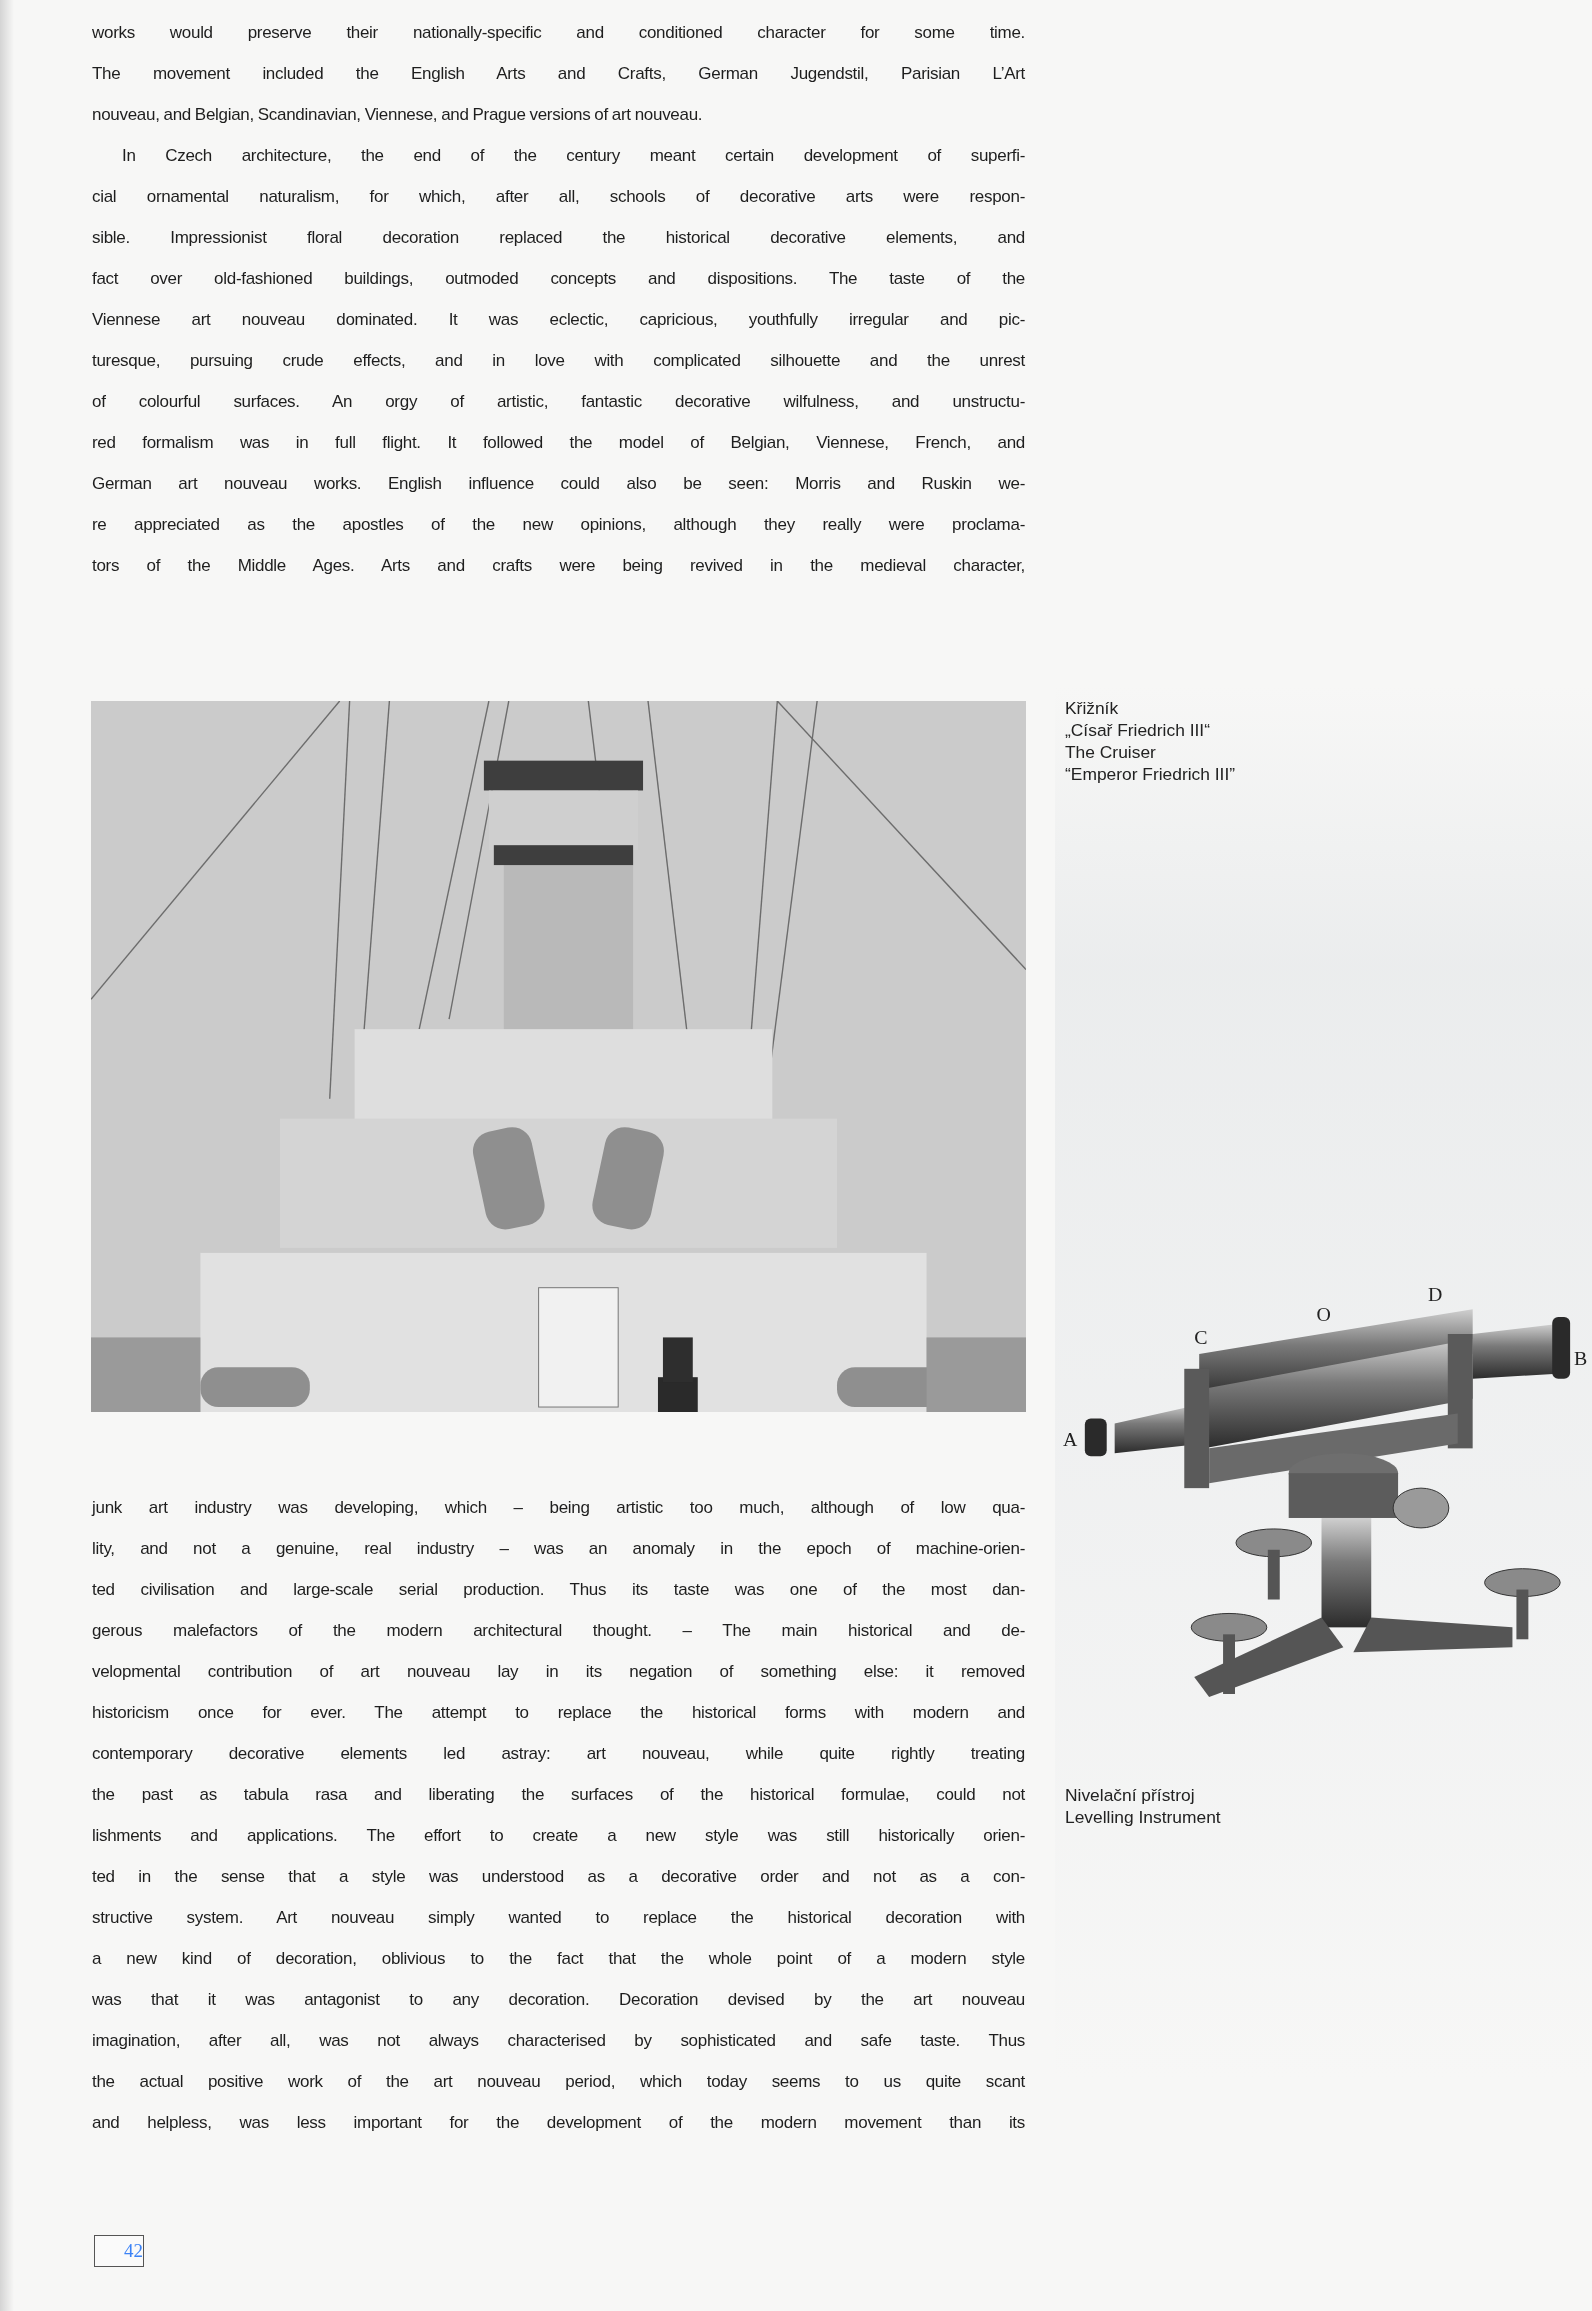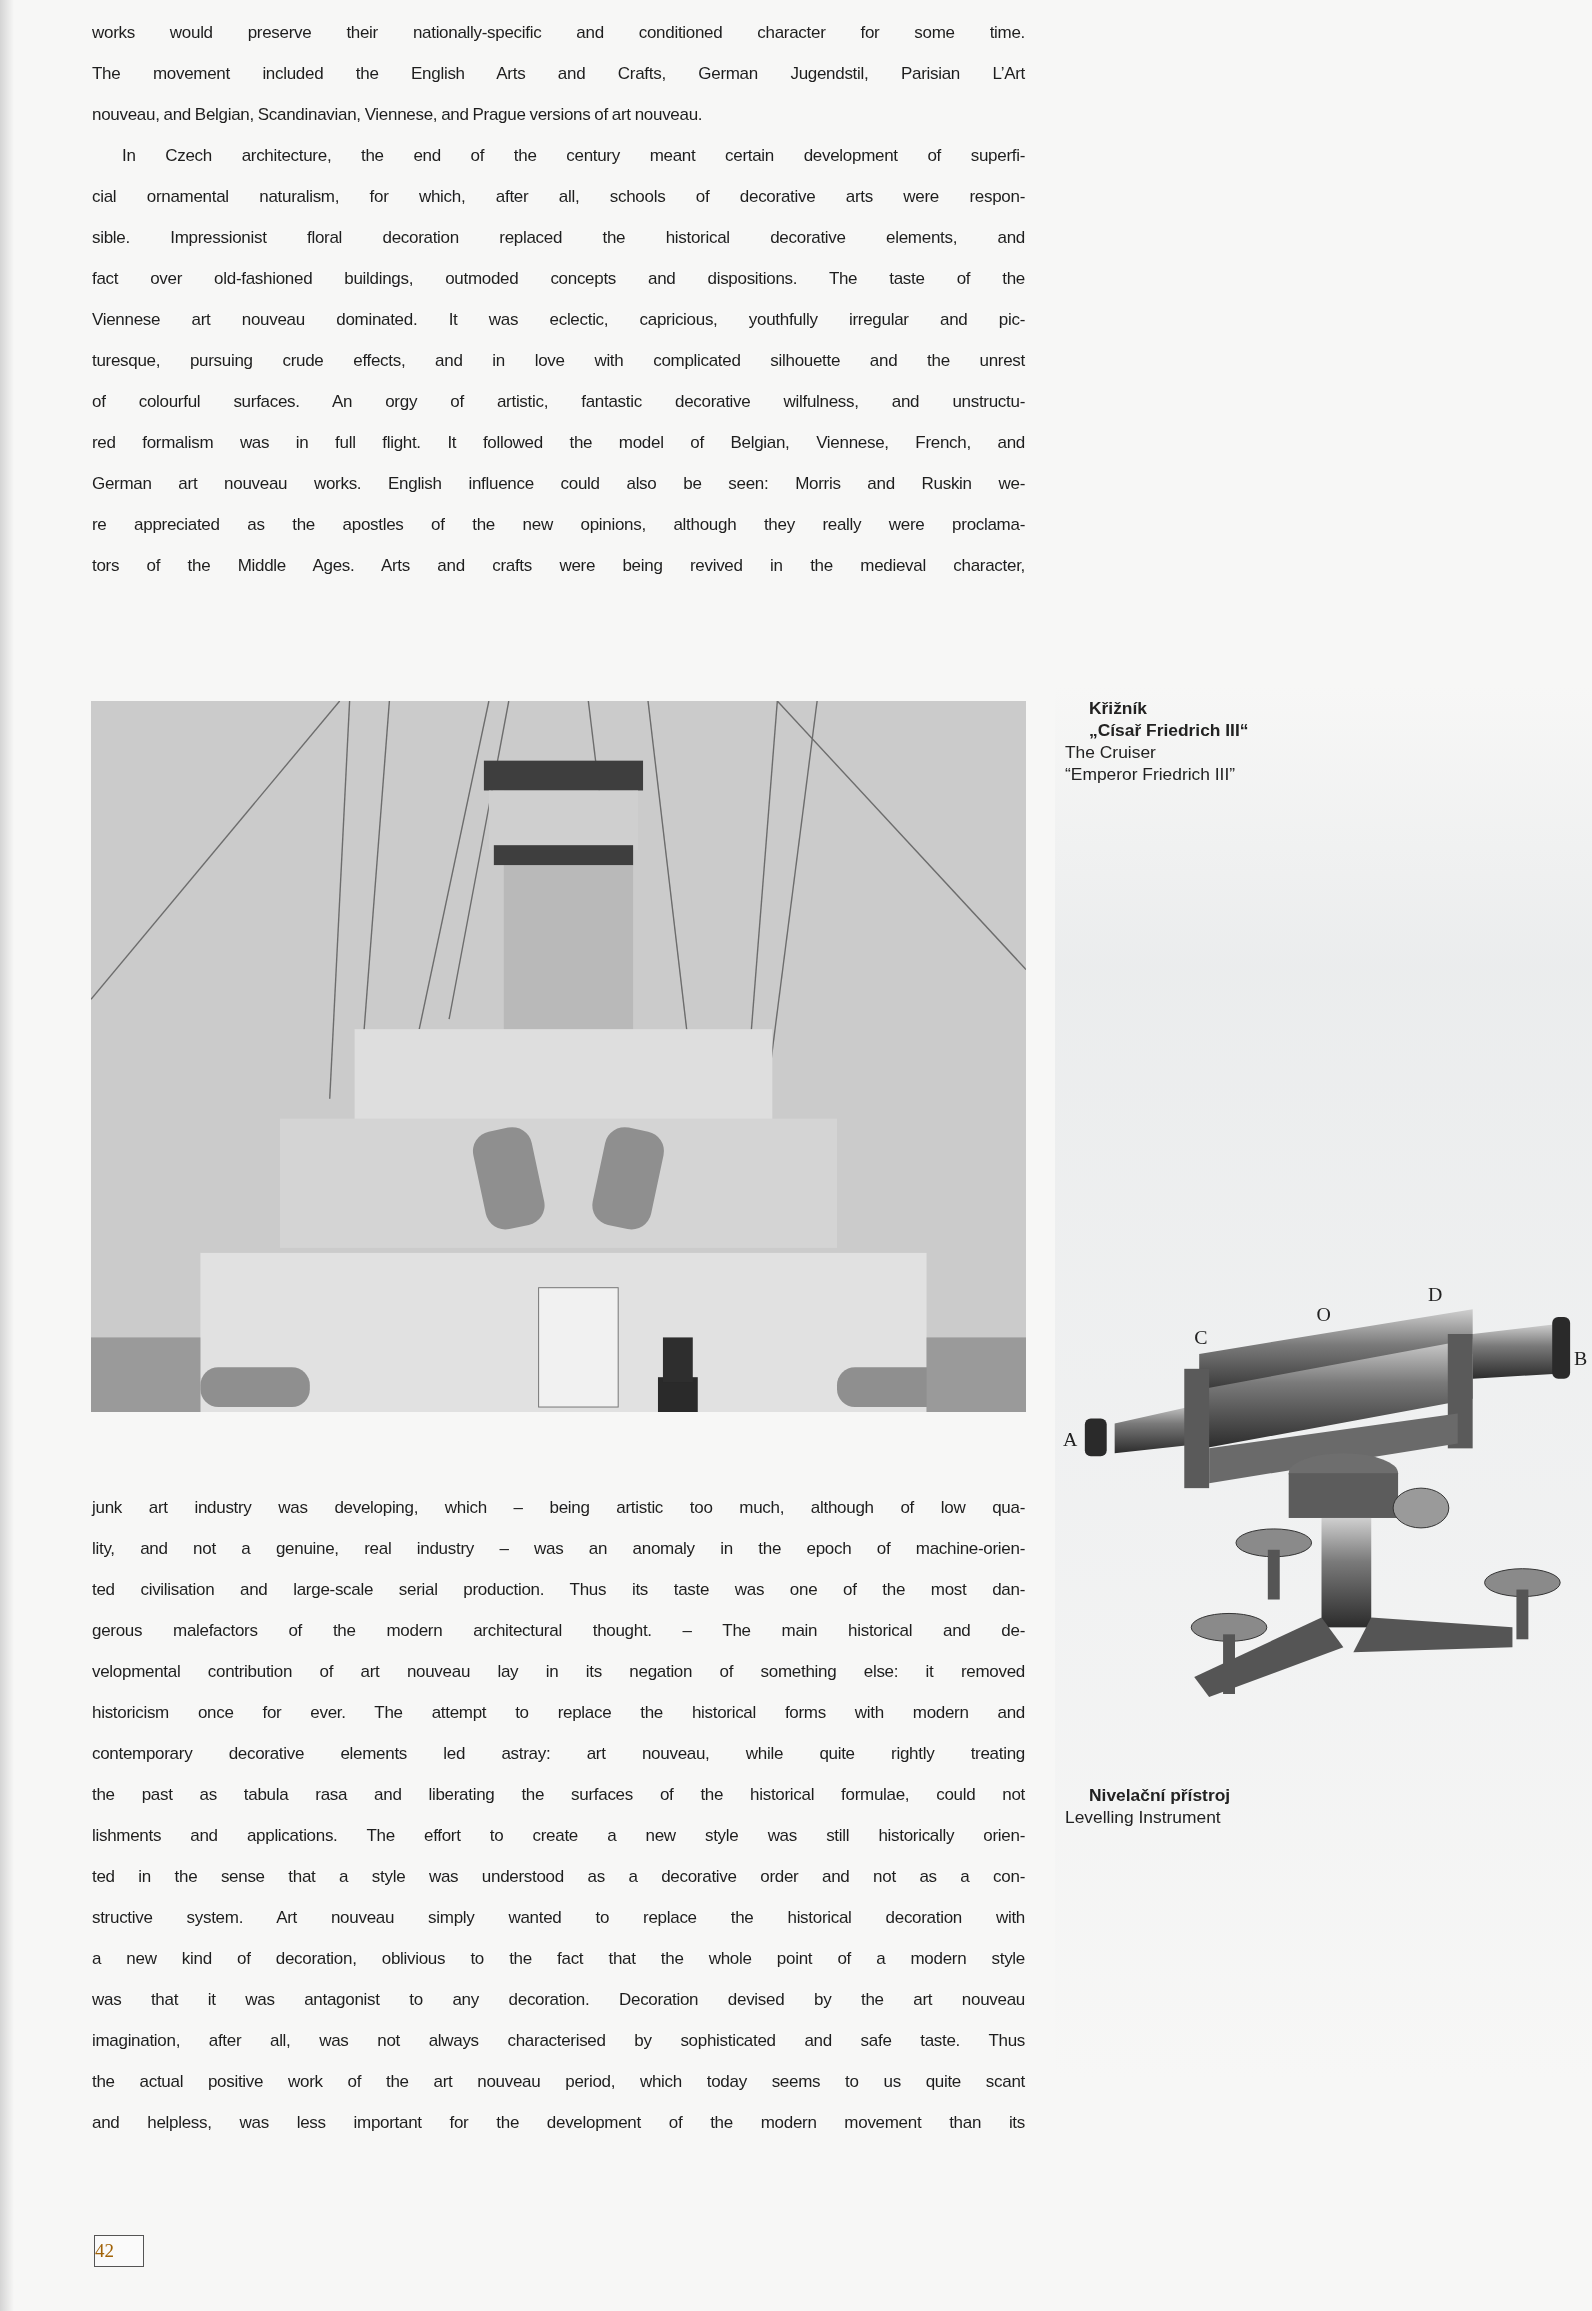--- a/index.html
+++ b/index.html
@@ -28,33 +28,33 @@
   #bottom-text { top: 1487px; }
 
   .photo {
     position: absolute; left: 91px; top: 701px; width: 935px; height: 711px;
     background: linear-gradient(180deg, #cfcfcf 0%, #c5c5c5 35%, #a9a9a9 60%, #8e8e8e 100%);
     overflow: hidden;
   }
   .photo svg { width: 100%; height: 100%; display: block; }
 
   .caption { position: absolute; left: 1065px; font-size: 17.4px; line-height: 22px; color: #222; }
-  .caption .b { font-weight: bold; margin-left: 24px; }
+  .caption .b { font-weight: normal; }
   #ship-caption { top: 697px; }
   #instrument-caption { top: 1784px; }
 
   .instrument {
     position: absolute; left: 1055px; top: 1279px; width: 537px; height: 468px;
   }
   .instrument svg { width: 100%; height: 100%; display: block; }
 
   .page-number {
     position: absolute; left: 94px; top: 2235px; width: 48px; height: 30px;
-    border: 1.5px solid #555; font-size: 19px; text-align: left; line-height: 30px;
-    font-family: "Liberation Serif", serif; color: #a16207; background: #fafafa;
+    border: 1.5px solid #555; font-size: 19px; text-align: right; line-height: 30px;
+    font-family: "Liberation Serif", serif; color: #3b82f6; background: #fafafa;
   }
 </style>
 </head>
 <body>
 
 <div class="gutter"></div>
 <div class="page-bg-fade"></div>
 
 <div class="text-block" id="top-text">
   <p>works would preserve their nationally-specific and conditioned character for some time.</p>

